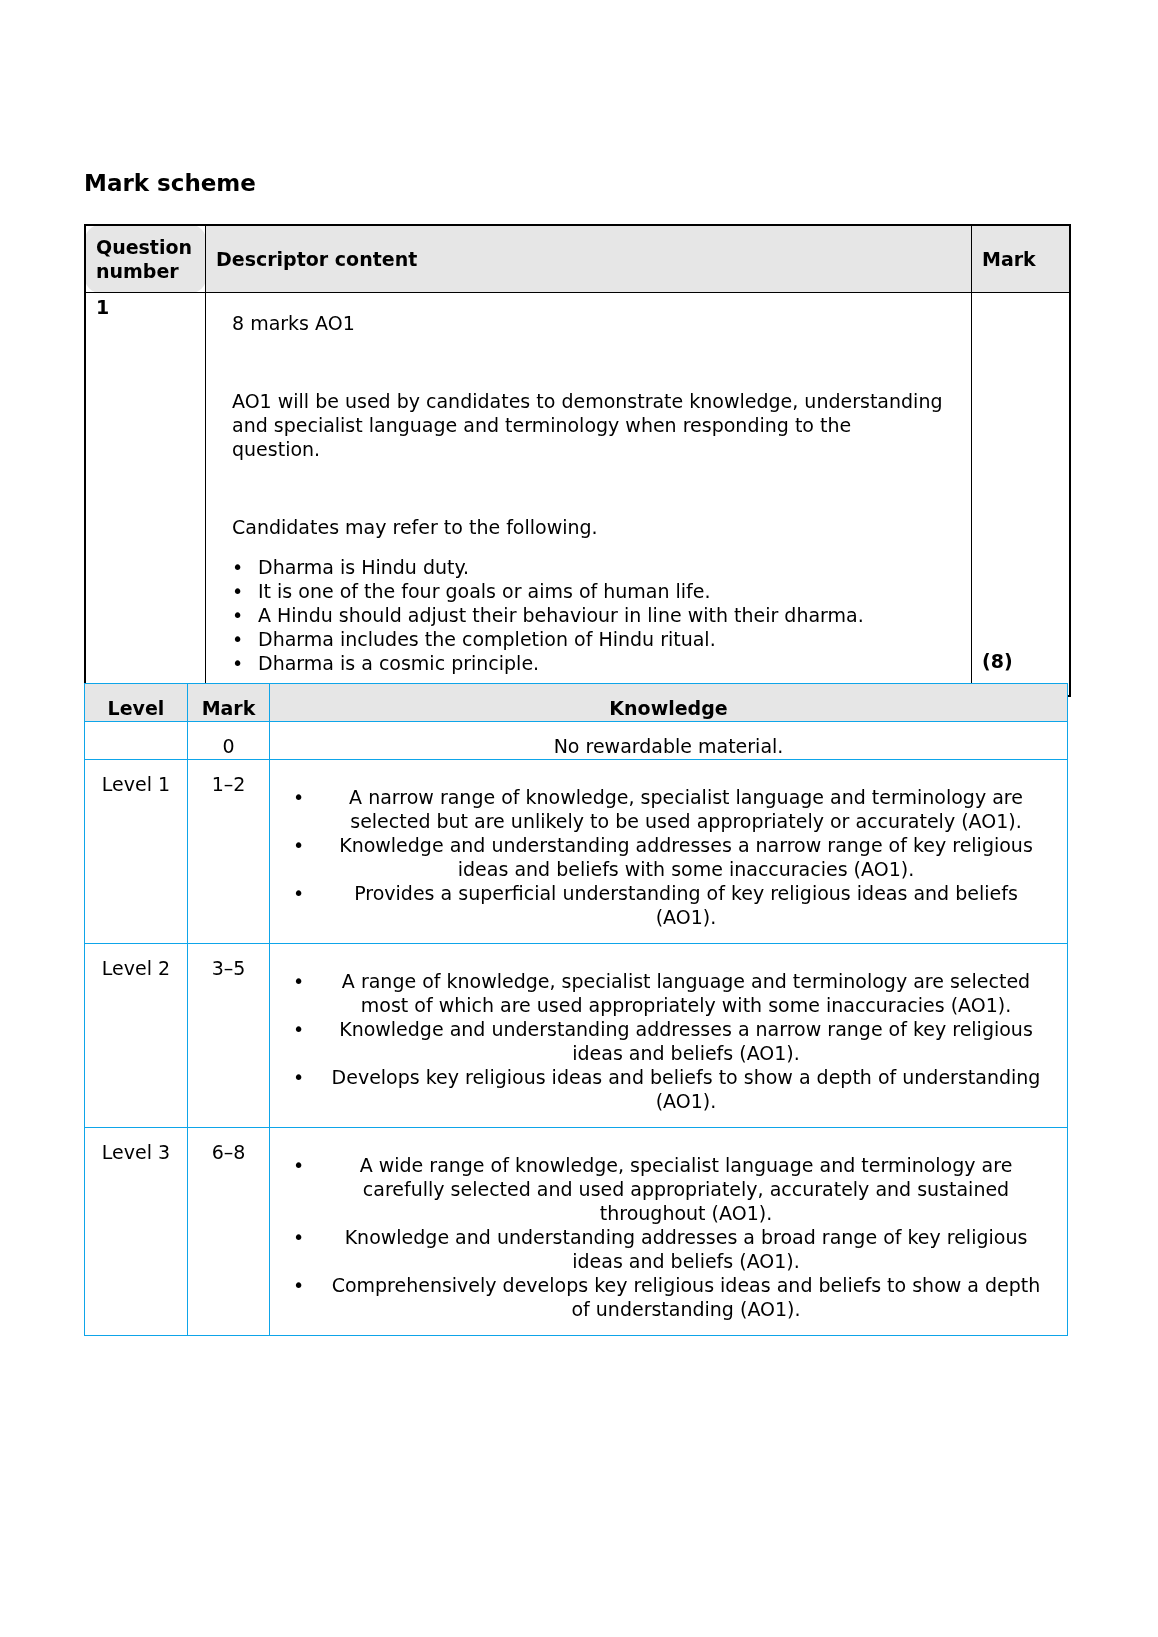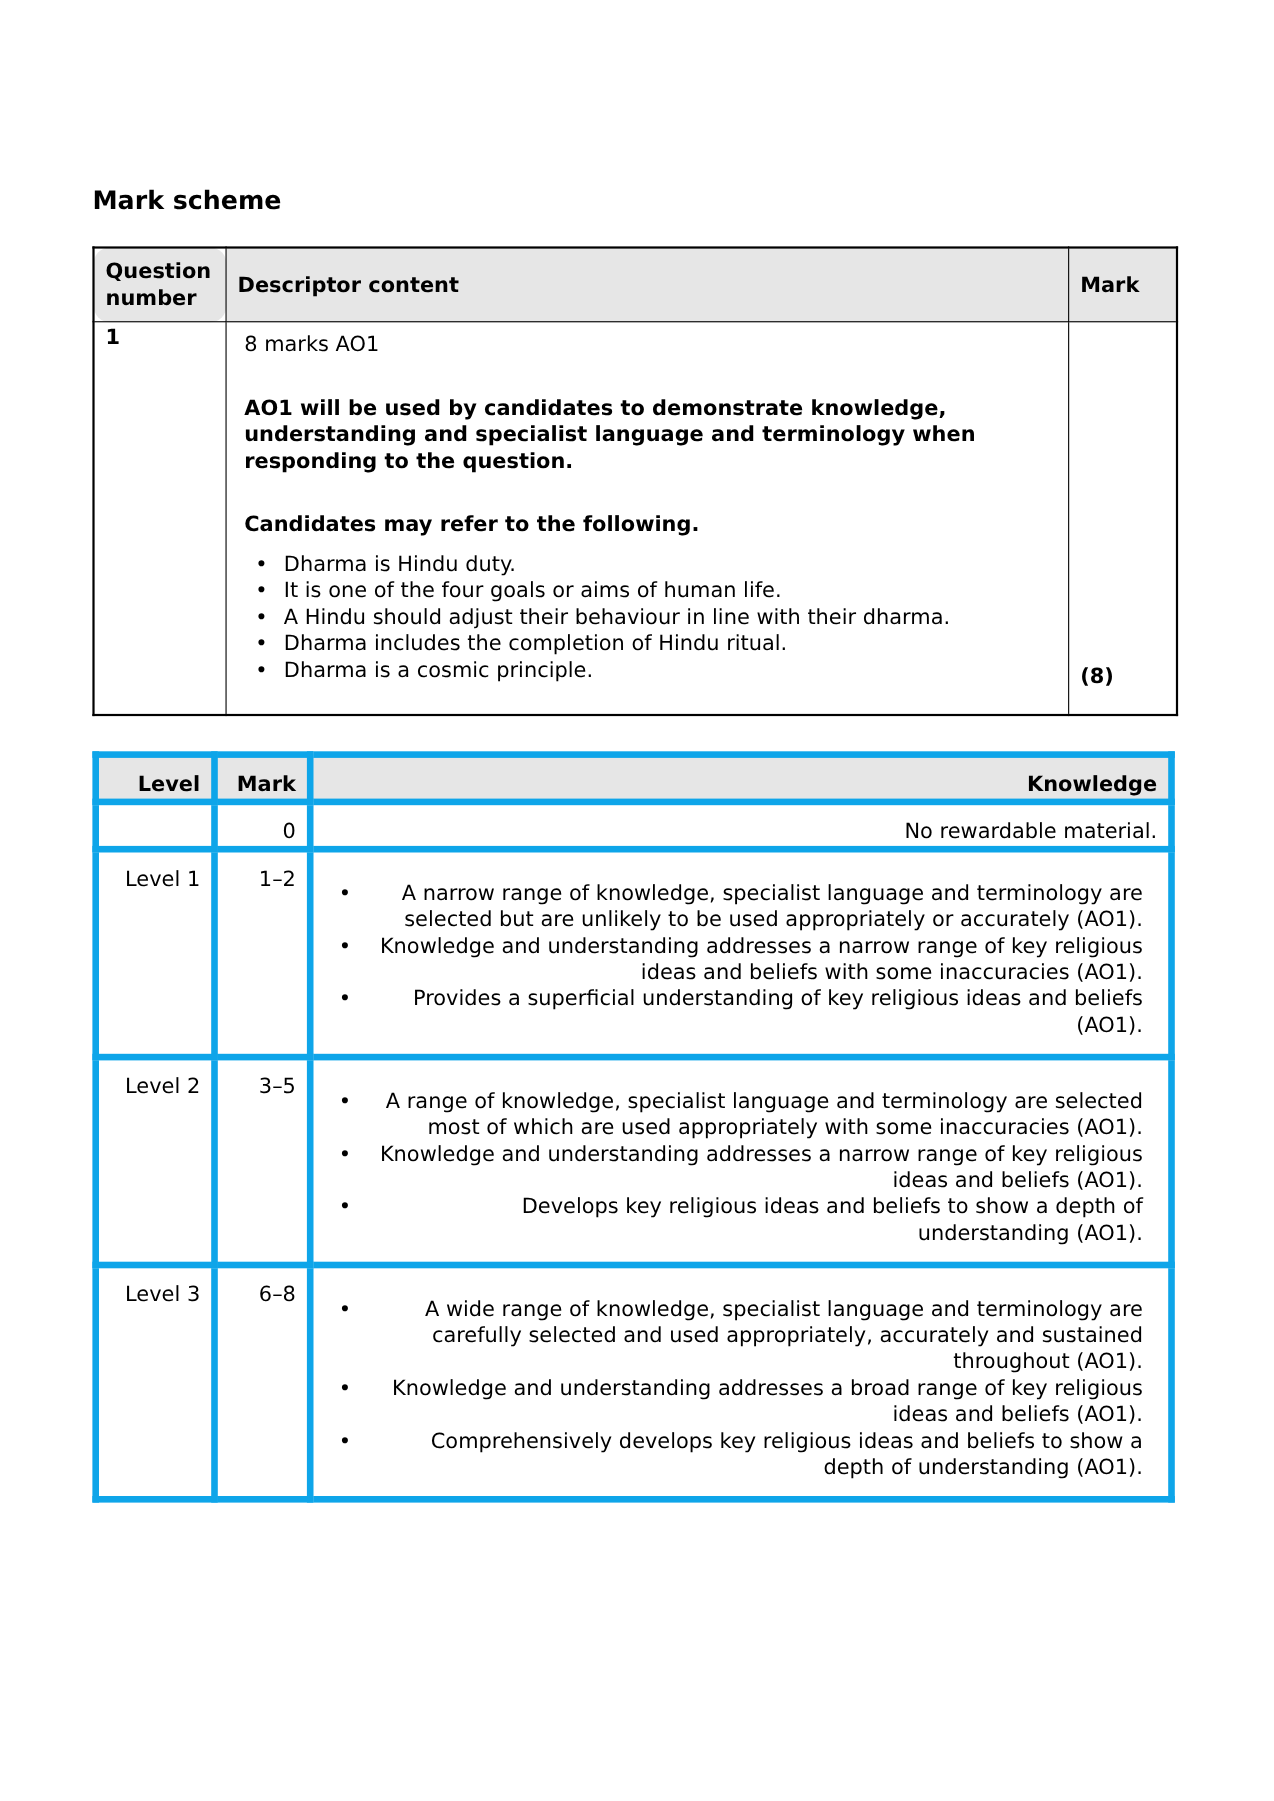--- a/index.html
+++ b/index.html
@@ -5,30 +5,30 @@
   html, body { margin:0; padding:0; background:#ffffff; }
   body { width:1158px; height:1637px; position:relative; font-family:"DejaVu Sans", sans-serif; color:#000; }
   .title { position:absolute; left:84px; top:140px; font-weight:bold; font-size:23px; line-height:29px; margin:0; }
   table { border-collapse:collapse; position:absolute; }
   #qtable { left:84px; top:224px; width:987px; border:2px solid #000; }
   #qtable th, #qtable td { border:1px solid #000; vertical-align:top; font-size:19px; line-height:24px; }
   #qtable th { background:#e6e6e6; text-align:left; font-weight:bold; vertical-align:middle; height:66px; padding:0 10px; }
   #qtable td { padding:2px 10px 8px 10px; }
   .c1 { width:99px;border-radius:15px; } .c3 { width:77px; }
   .qnum { font-weight:bold; }
-  .p { margin:6px; }
+  .p { margin:16px; }
   .gap { height:22px; }
-  .bold { font-weight:bold; }
+  .bold { font-weight:normal; }
   ul.b { margin:12px; padding-left:30px; list-style:none; }
   ul.b li { position:relative; }
   ul.b li::before { content:"\2022"; position:absolute; left:-26px; }
   .markcell { position:relative; height:346px; }
   .markcell .m8 { position:absolute; left:10px; bottom:22px; font-weight:bold; }
   #ltable { left:84px; top:683px; width:984px; }
-  #ltable th, #ltable td { border:6px solid #0ea5e9; vertical-align:top; font-size:19px; line-height:24px; padding:12px 10px 1px 10px; text-align:right; }
+  #ltable th, #ltable td { border:1px solid #0ea5e9; vertical-align:top; font-size:19px; line-height:24px; padding:12px 10px 1px 10px; text-align:center; }
   #ltable th { background:#e6e6e6; font-weight:bold; }
   .lc1 { width:82px; } .lc2 { width:61px; }
   ul.d { margin:13px; padding-left:35px; list-style:none; }
   ul.d li { position:relative; }
   ul.d li::before { content:"\2022"; position:absolute; left:-35px; }
 </style>
 </head>
 <body>
 
 <h1 class="title">

